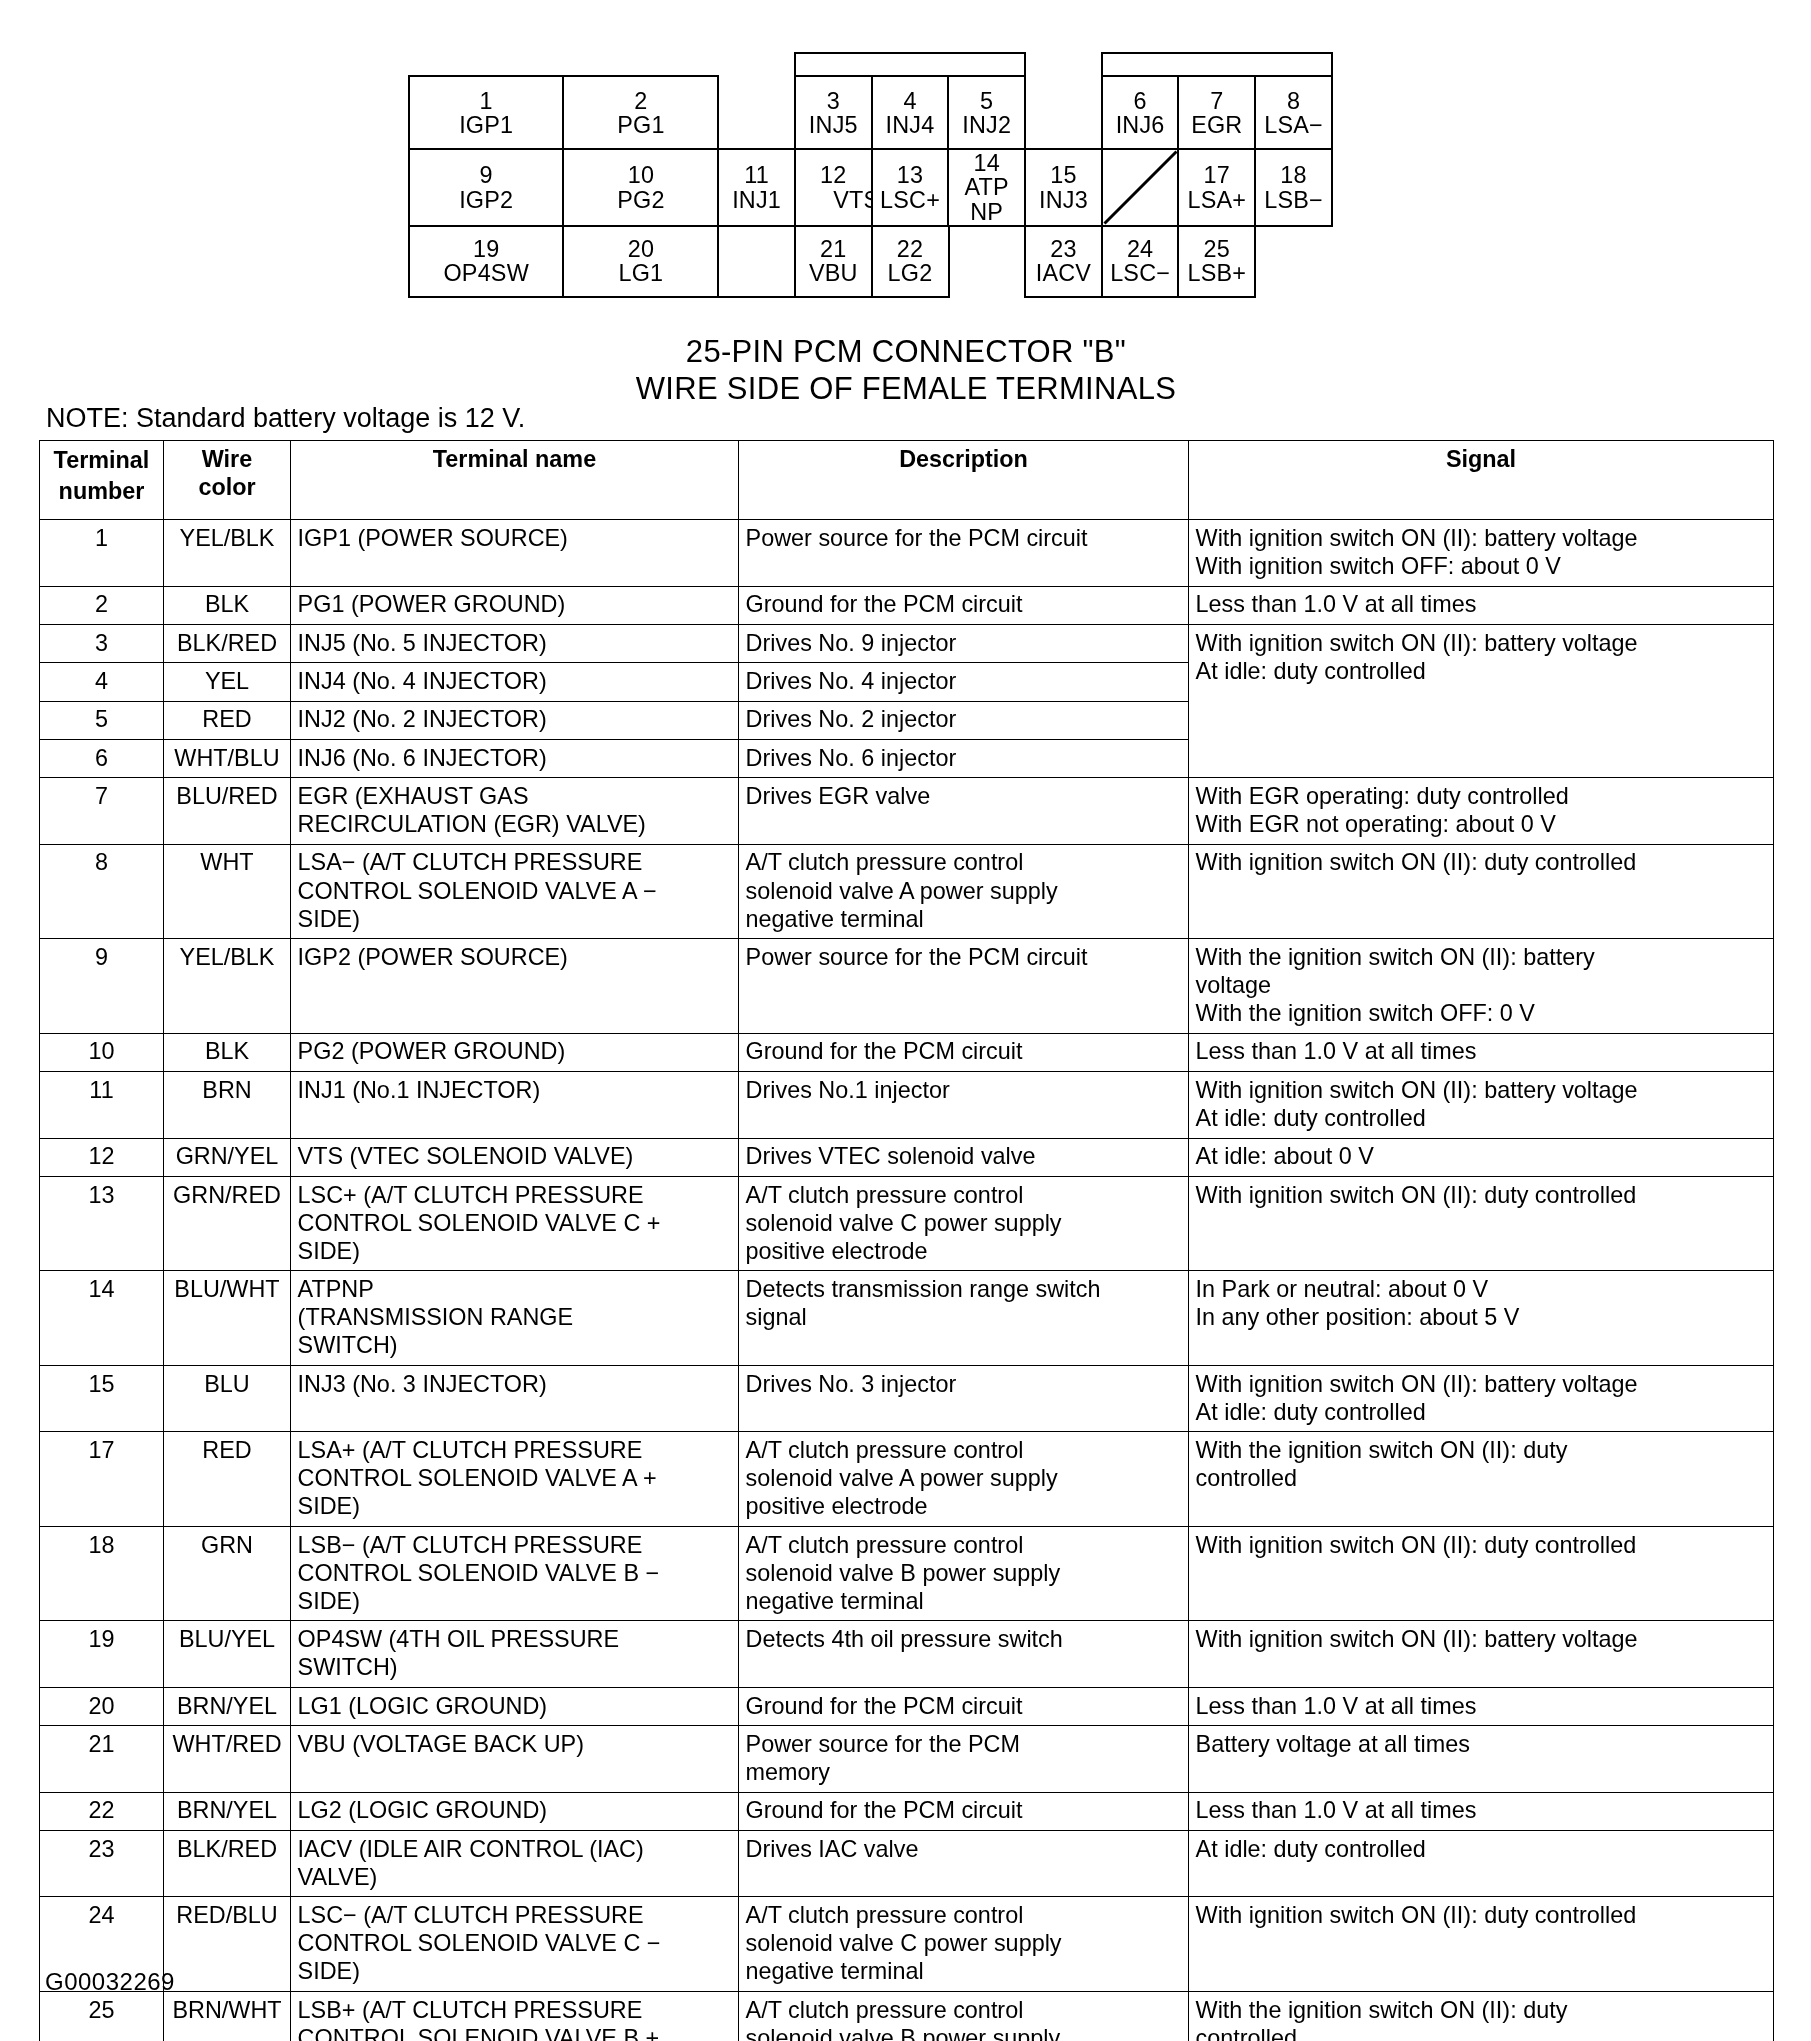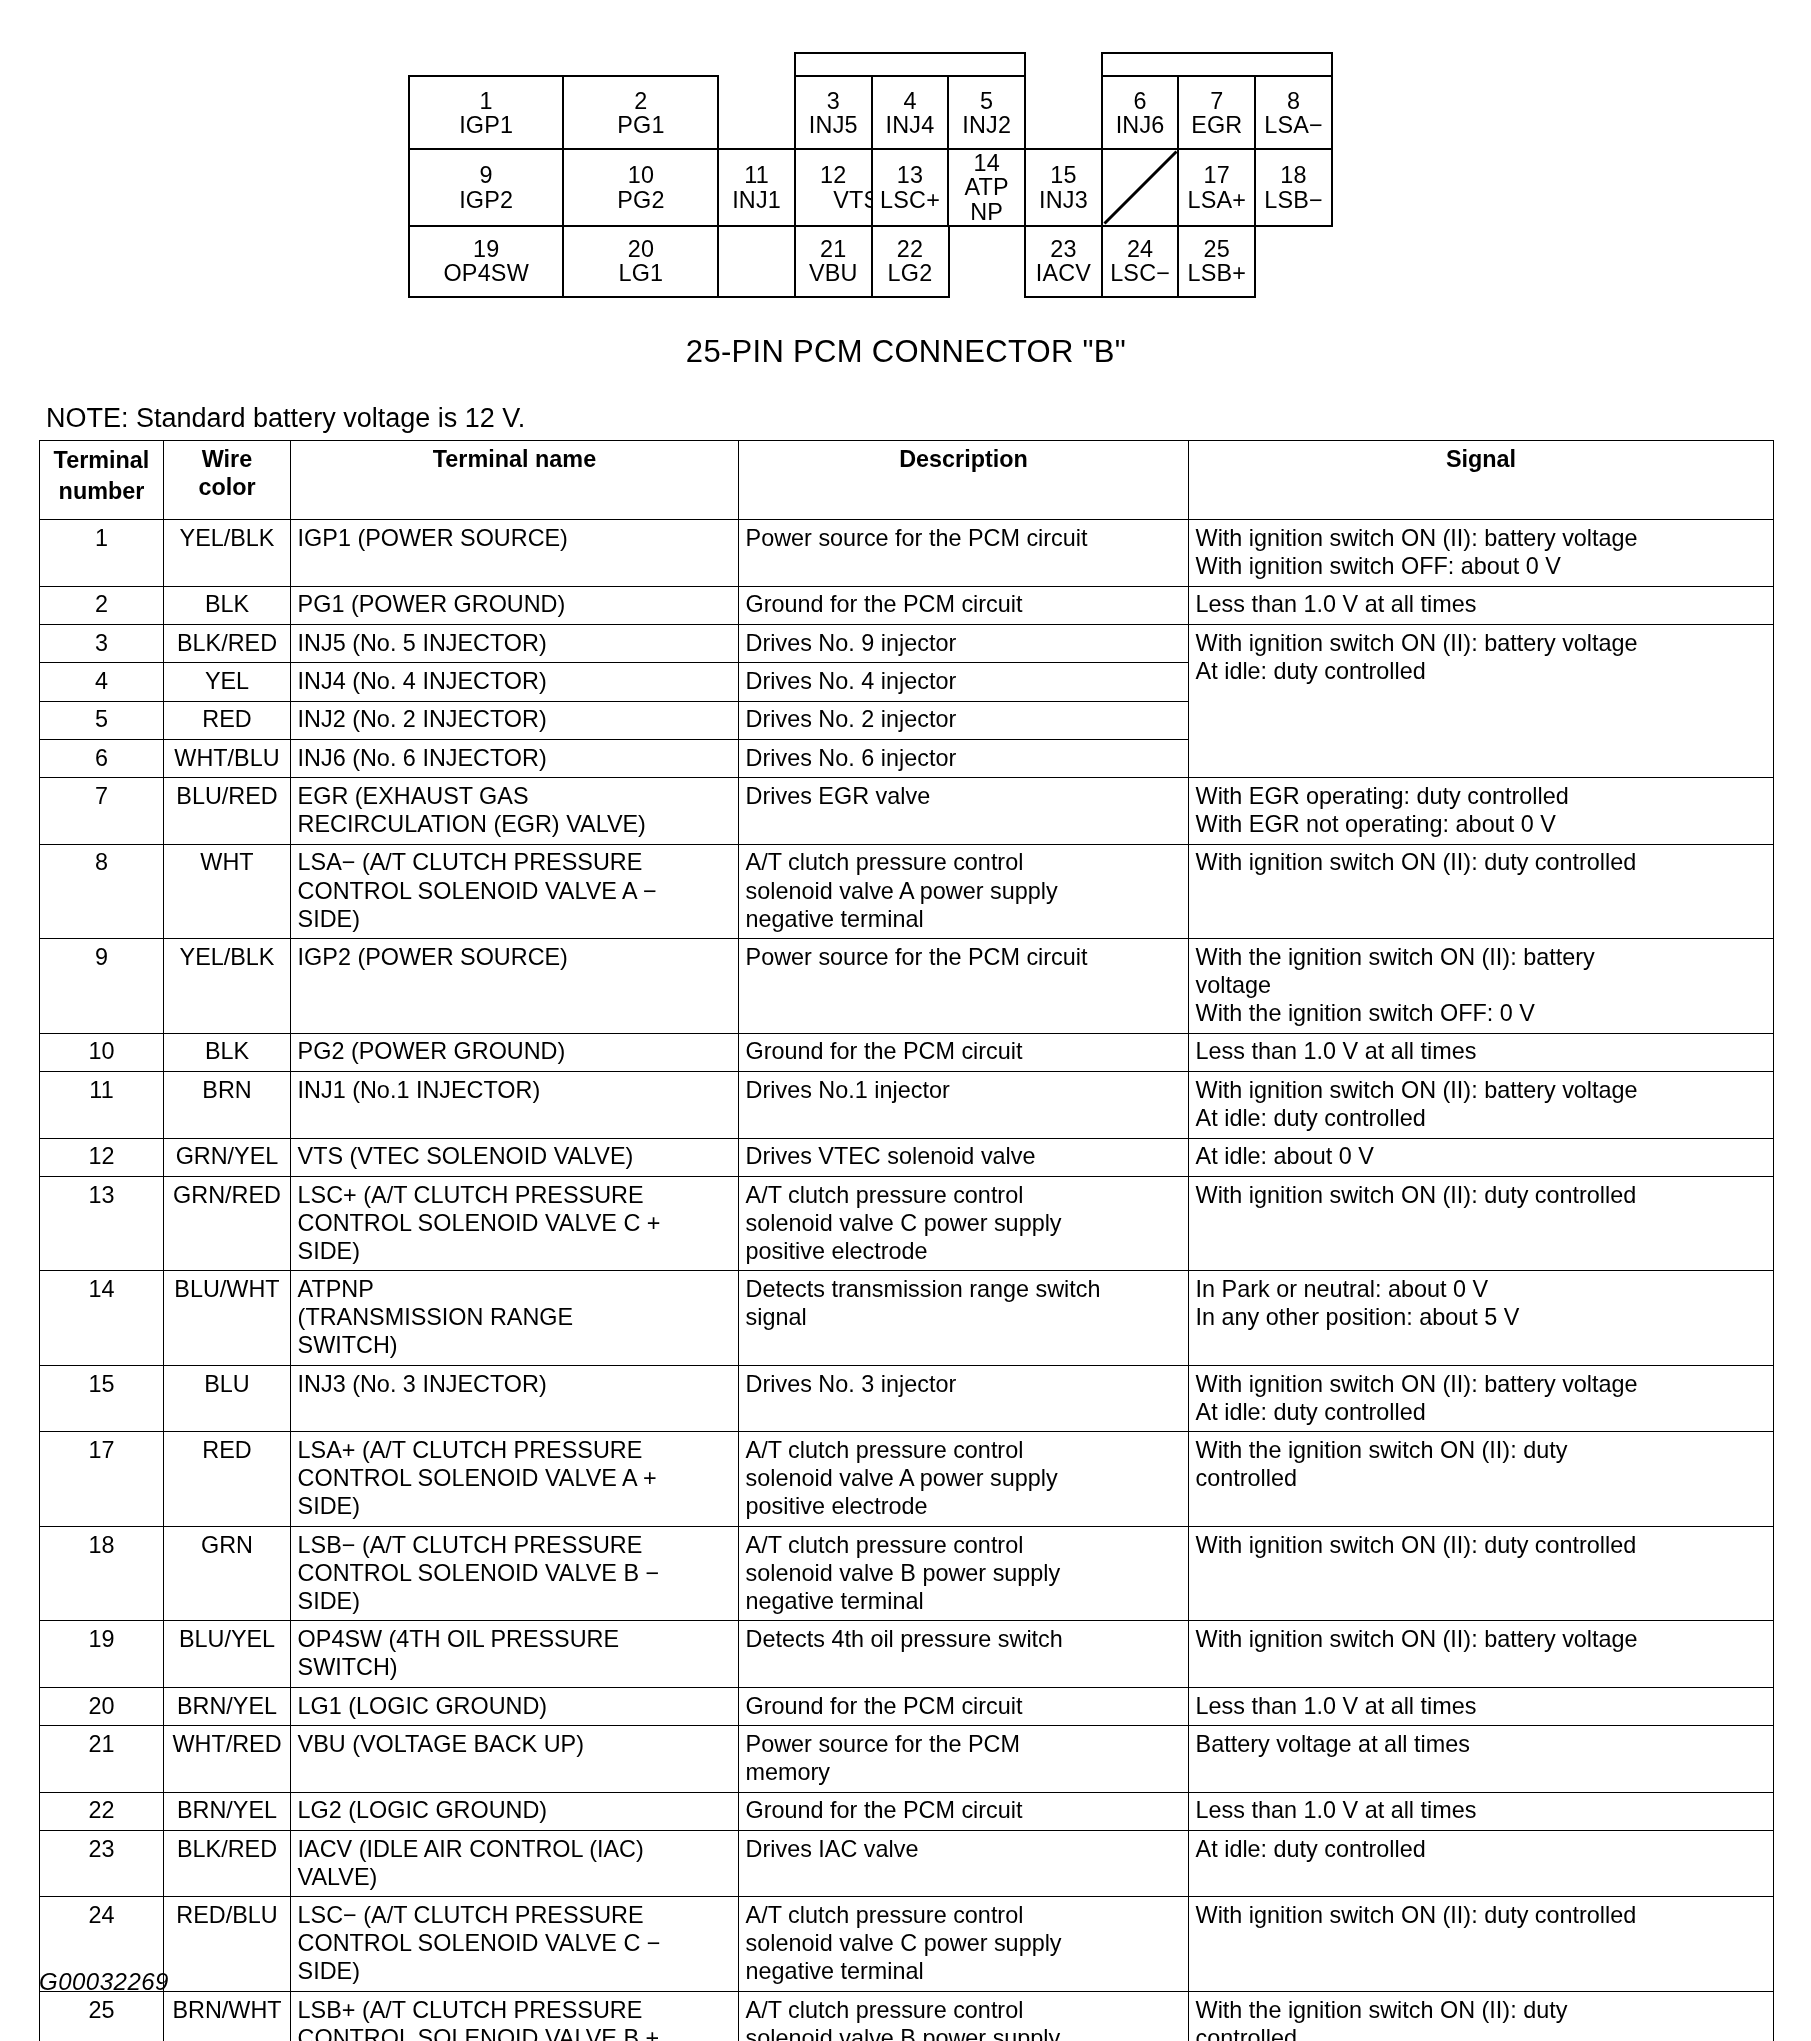--- a/index.html
+++ b/index.html
@@ -119,25 +119,24 @@
   td.c-term, td.c-wire { text-align: center; }
   td.c-name, td.c-desc, td.c-sig { text-align: left; }
 
   .multiline { white-space: pre-line; }
 
   
   td.merged { vertical-align: top; }
 
   #footer-code {
     position: absolute;
-    left: 39px;
+    left: 45px;
     top: 1968px;
     font-size: 24px;
     letter-spacing: 0.5px;
-    font-style: italic;
   }
 </style>
 </head>
 <body>
 
 <div id="connector-diagram">
   <div class="pin-grid">
     <div class="pin-row" id="pin-cap-row">
         <div class="pin h-cap w-wide ghost"></div>
         <div class="pin h-cap w-wide ghost"></div>
@@ -263,20 +262,21 @@
           <span class="pno">25</span>
           <span class="pnm" style="white-space: pre-line; text-align: center;">LSB+</span>
         </div>
         <div class="pin w-narrow h-r3 ghost"></div>
       </div>
   </div>
 </div>
 
 <div id="caption">
   <span>25-PIN PCM CONNECTOR "B"</span>
+  <span class="l2">WIRE SIDE OF FEMALE TERMINALS</span>
 </div>
 
 <div id="note-line">NOTE: Standard battery voltage is 12 V.</div>
 
 <table id="pinout-table">
   <colgroup>
     <col class="col-term">
       <col class="col-wire">
       <col class="col-name">
       <col class="col-desc">

